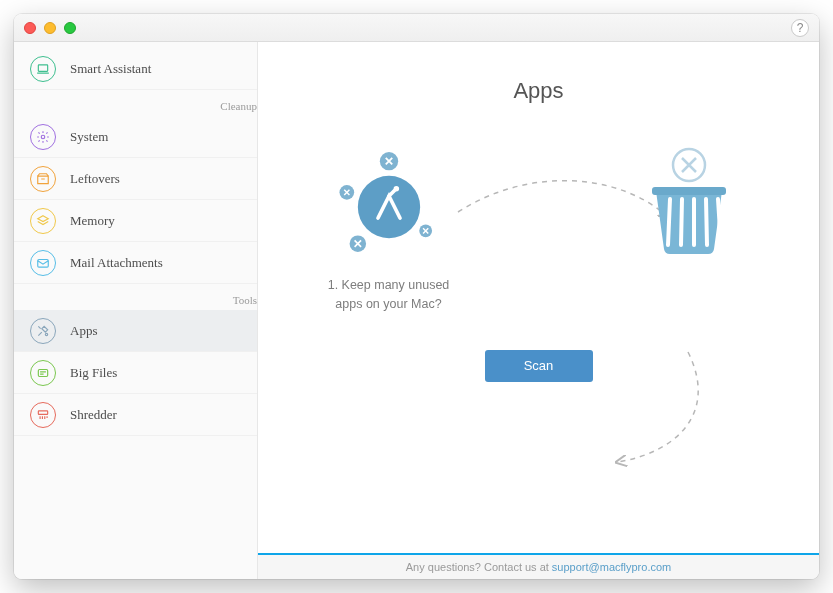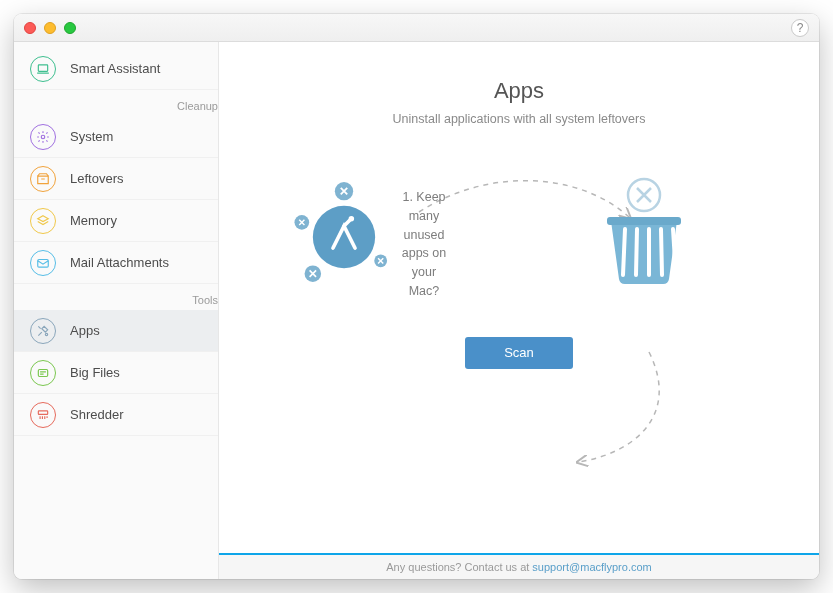--- a/index.html
+++ b/index.html
@@ -42,25 +42,26 @@
     color: #888; font-size: 12px; line-height: 16px; text-align: center;
     cursor: pointer;
   }
   .body {
     flex: 1;
     display: flex;
     min-height: 0;
   }
   
   .sidebar {
-    width: 205px;
+    width: 244px;
     background: #fafafa;
     border-right: 1px solid #e7e7e7;
     padding-top: 6px;
     overflow: hidden;
+    font-family: Liberation Serif, serif;
   }
   .section-label {
     font-size: 11px;
     color: #9b9b9b;
     padding: 10px 0 4px 14px;
     text-align: right;
   }
   .sidebar-item {
     display: flex;
     align-items: center;
@@ -123,21 +124,21 @@
   .illustration-row {
     display: flex;
     justify-content: center;
     gap: 140px;
     margin-top: 48px;
     width: 100%;
     position: relative;
   }
   .illus {
     display: flex;
-    flex-direction: row;
+    flex-direction: column;
     align-items: center;
     width: 160px;
   }
   .illus .pic {
     width: 110px; height: 110px;
     position: relative;
     display:flex; align-items:center; justify-content:center;
   }
   .caption {
     margin-top: 14px;
@@ -275,21 +276,20 @@
               <path d="M7 14v5M11 14v5M15 14v5M19 14v3"></path>
             </svg>
         </span>
         <span class="label">Shredder</span>
       </div>
     </div>
 
     <div class="main">
       <div class="content">
         <div class="page-title">Apps</div>
-        <div class="page-subtitle">Uninstall applications with all system leftovers</div>
 
         <svg class="dashed-svg" width="580" height="320" viewBox="0 0 580 320">
           <defs>
             <marker id="arrow" markerWidth="8" markerHeight="8" refX="6" refY="4" orient="auto">
               <path d="M0,0 L8,4 L0,8" fill="none" stroke="#b7b7b7" stroke-width="1.3"></path>
             </marker>
           </defs>
           <path d="M200 50 C 270 5, 360 10, 410 55" fill="none" stroke="#b7b7b7" stroke-width="1.5" stroke-dasharray="5,5" marker-end="url(#arrow)"></path>
           <path d="M430 190 C 460 250, 420 290, 360 300" fill="none" stroke="#b7b7b7" stroke-width="1.5" stroke-dasharray="5,5" marker-end="url(#arrow)"></path>
         </svg>

